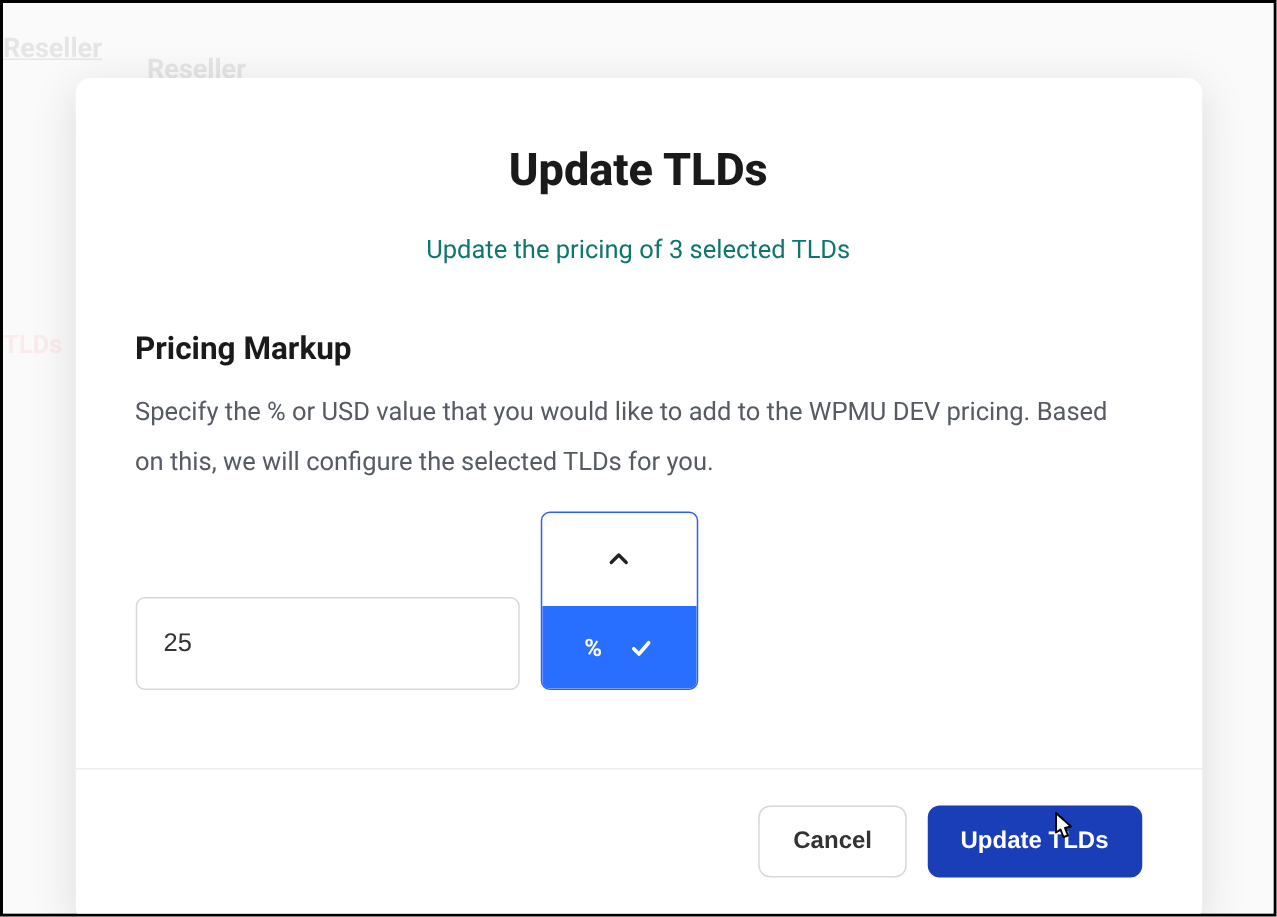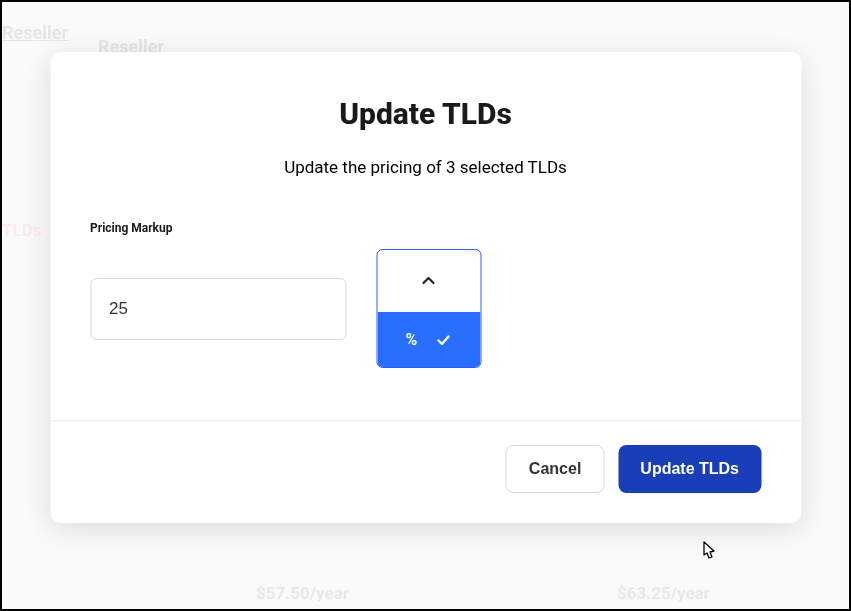--- a/index.html
+++ b/index.html
@@ -59,39 +59,39 @@
   .modal-title {
     text-align: center;
     font-size: 30px;
     font-weight: 800;
     color: #1a1a1a;
     margin-bottom: 26px;
   }
   .modal-subtitle {
     text-align: center;
     font-size: 17px;
-    color: #000000;
+    color: #0f766e;
     margin-bottom: 44px;
   }
   .section-label {
-    font-size: 12px;
+    font-size: 21px;
     font-weight: 700;
     color: #1a1a1a;
     margin-bottom: 14px;
   }
   .section-desc {
     font-size: 17px;
     color: #555a63;
     line-height: 1.95;
     margin-bottom: 16px;
   }
   .row {
     display: flex;
-    gap: 30px;
-    align-items: center;
+    gap: 14px;
+    align-items: flex-end;
   }
   .markup-input {
     width: 256px;
     height: 62px;
     border: 1px solid #d5d7da;
     border-radius: 6px;
     padding: 0 18px;
     font-size: 17px;
     color: #333;
     background:#fff;
@@ -185,20 +185,21 @@
   </div>
 </div>
 
 <div class="overlay"></div>
 
 <div class="modal">
   <div class="modal-body">
     <h1 class="modal-title">Update TLDs</h1>
     <p class="modal-subtitle">Update the pricing of 3 selected TLDs</p>
     <div class="section-label">Pricing Markup</div>
+    <p class="section-desc">Specify the % or USD value that you would like to add to the WPMU DEV pricing. Based on this, we will configure the selected TLDs for you.</p>
     <div class="row">
       <input class="markup-input" type="text" value="25" style="">
       <div class="dropdown">
         <div class="dd-toggle">
           <span>
             <svg width="16" height="16" viewBox="0 0 16 16">
                 <path d="M3 10 L8 5 L13 10" stroke="#222" stroke-width="2.2" fill="none" stroke-linecap="round" stroke-linejoin="round"></path>
               </svg>
           </span>
         </div>

